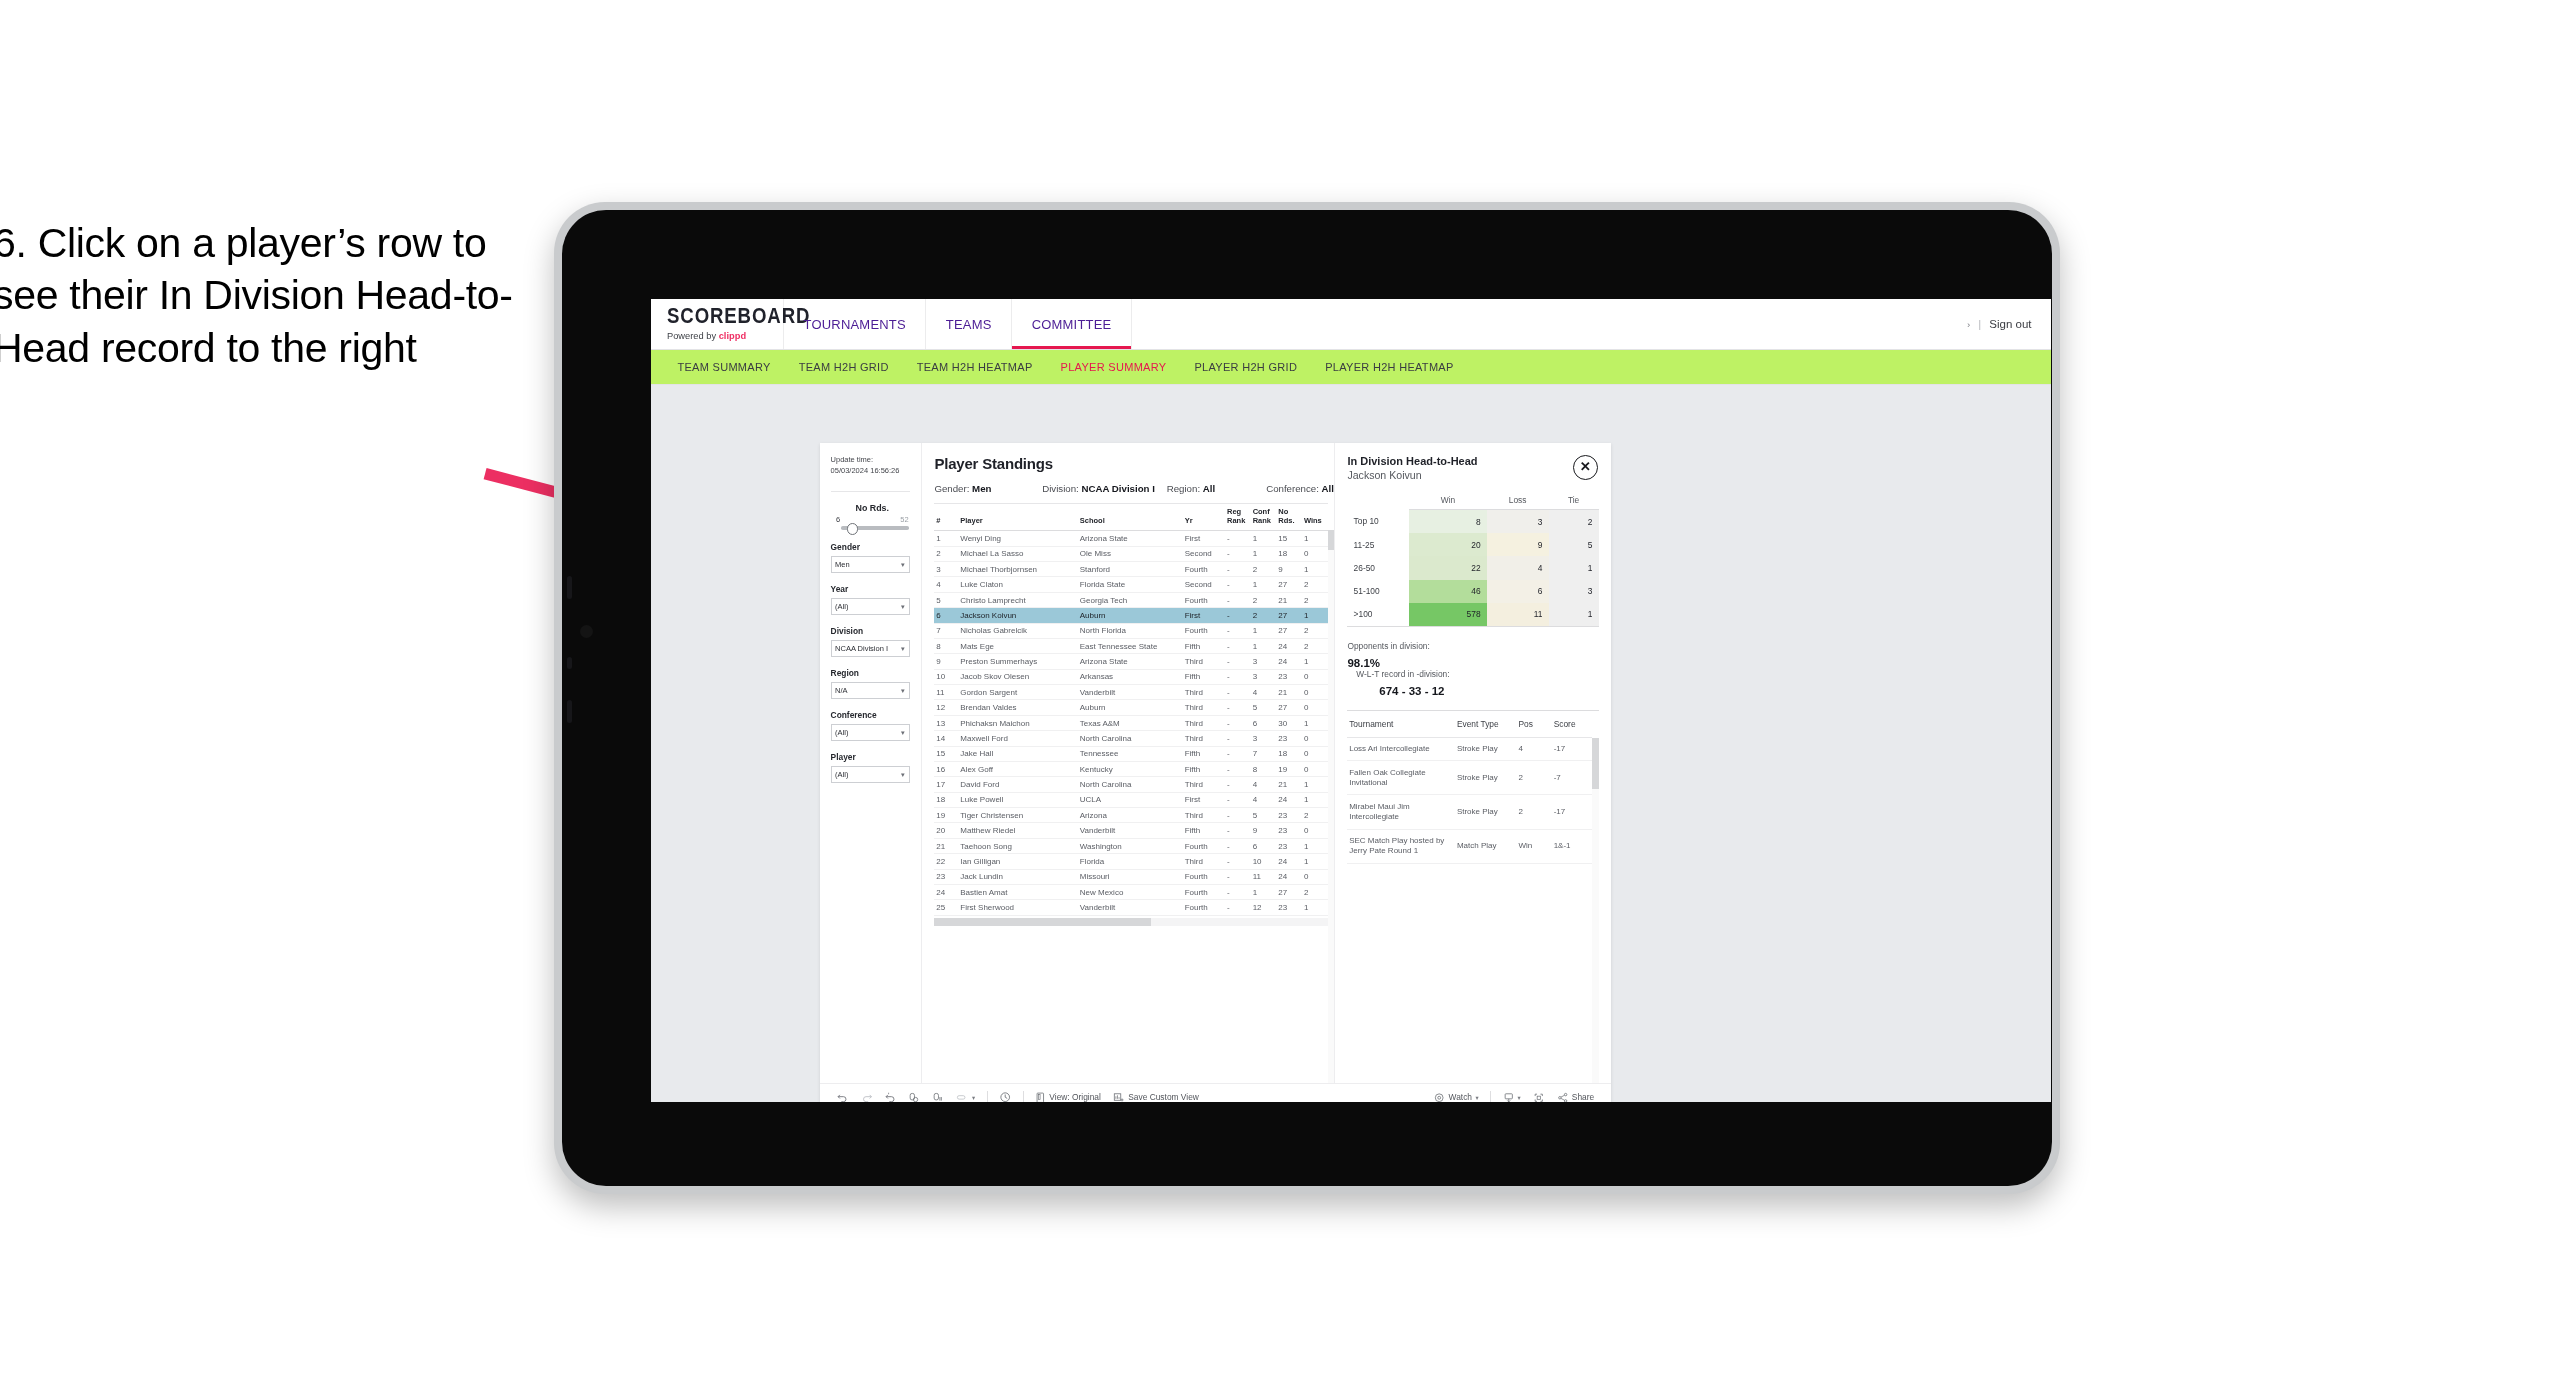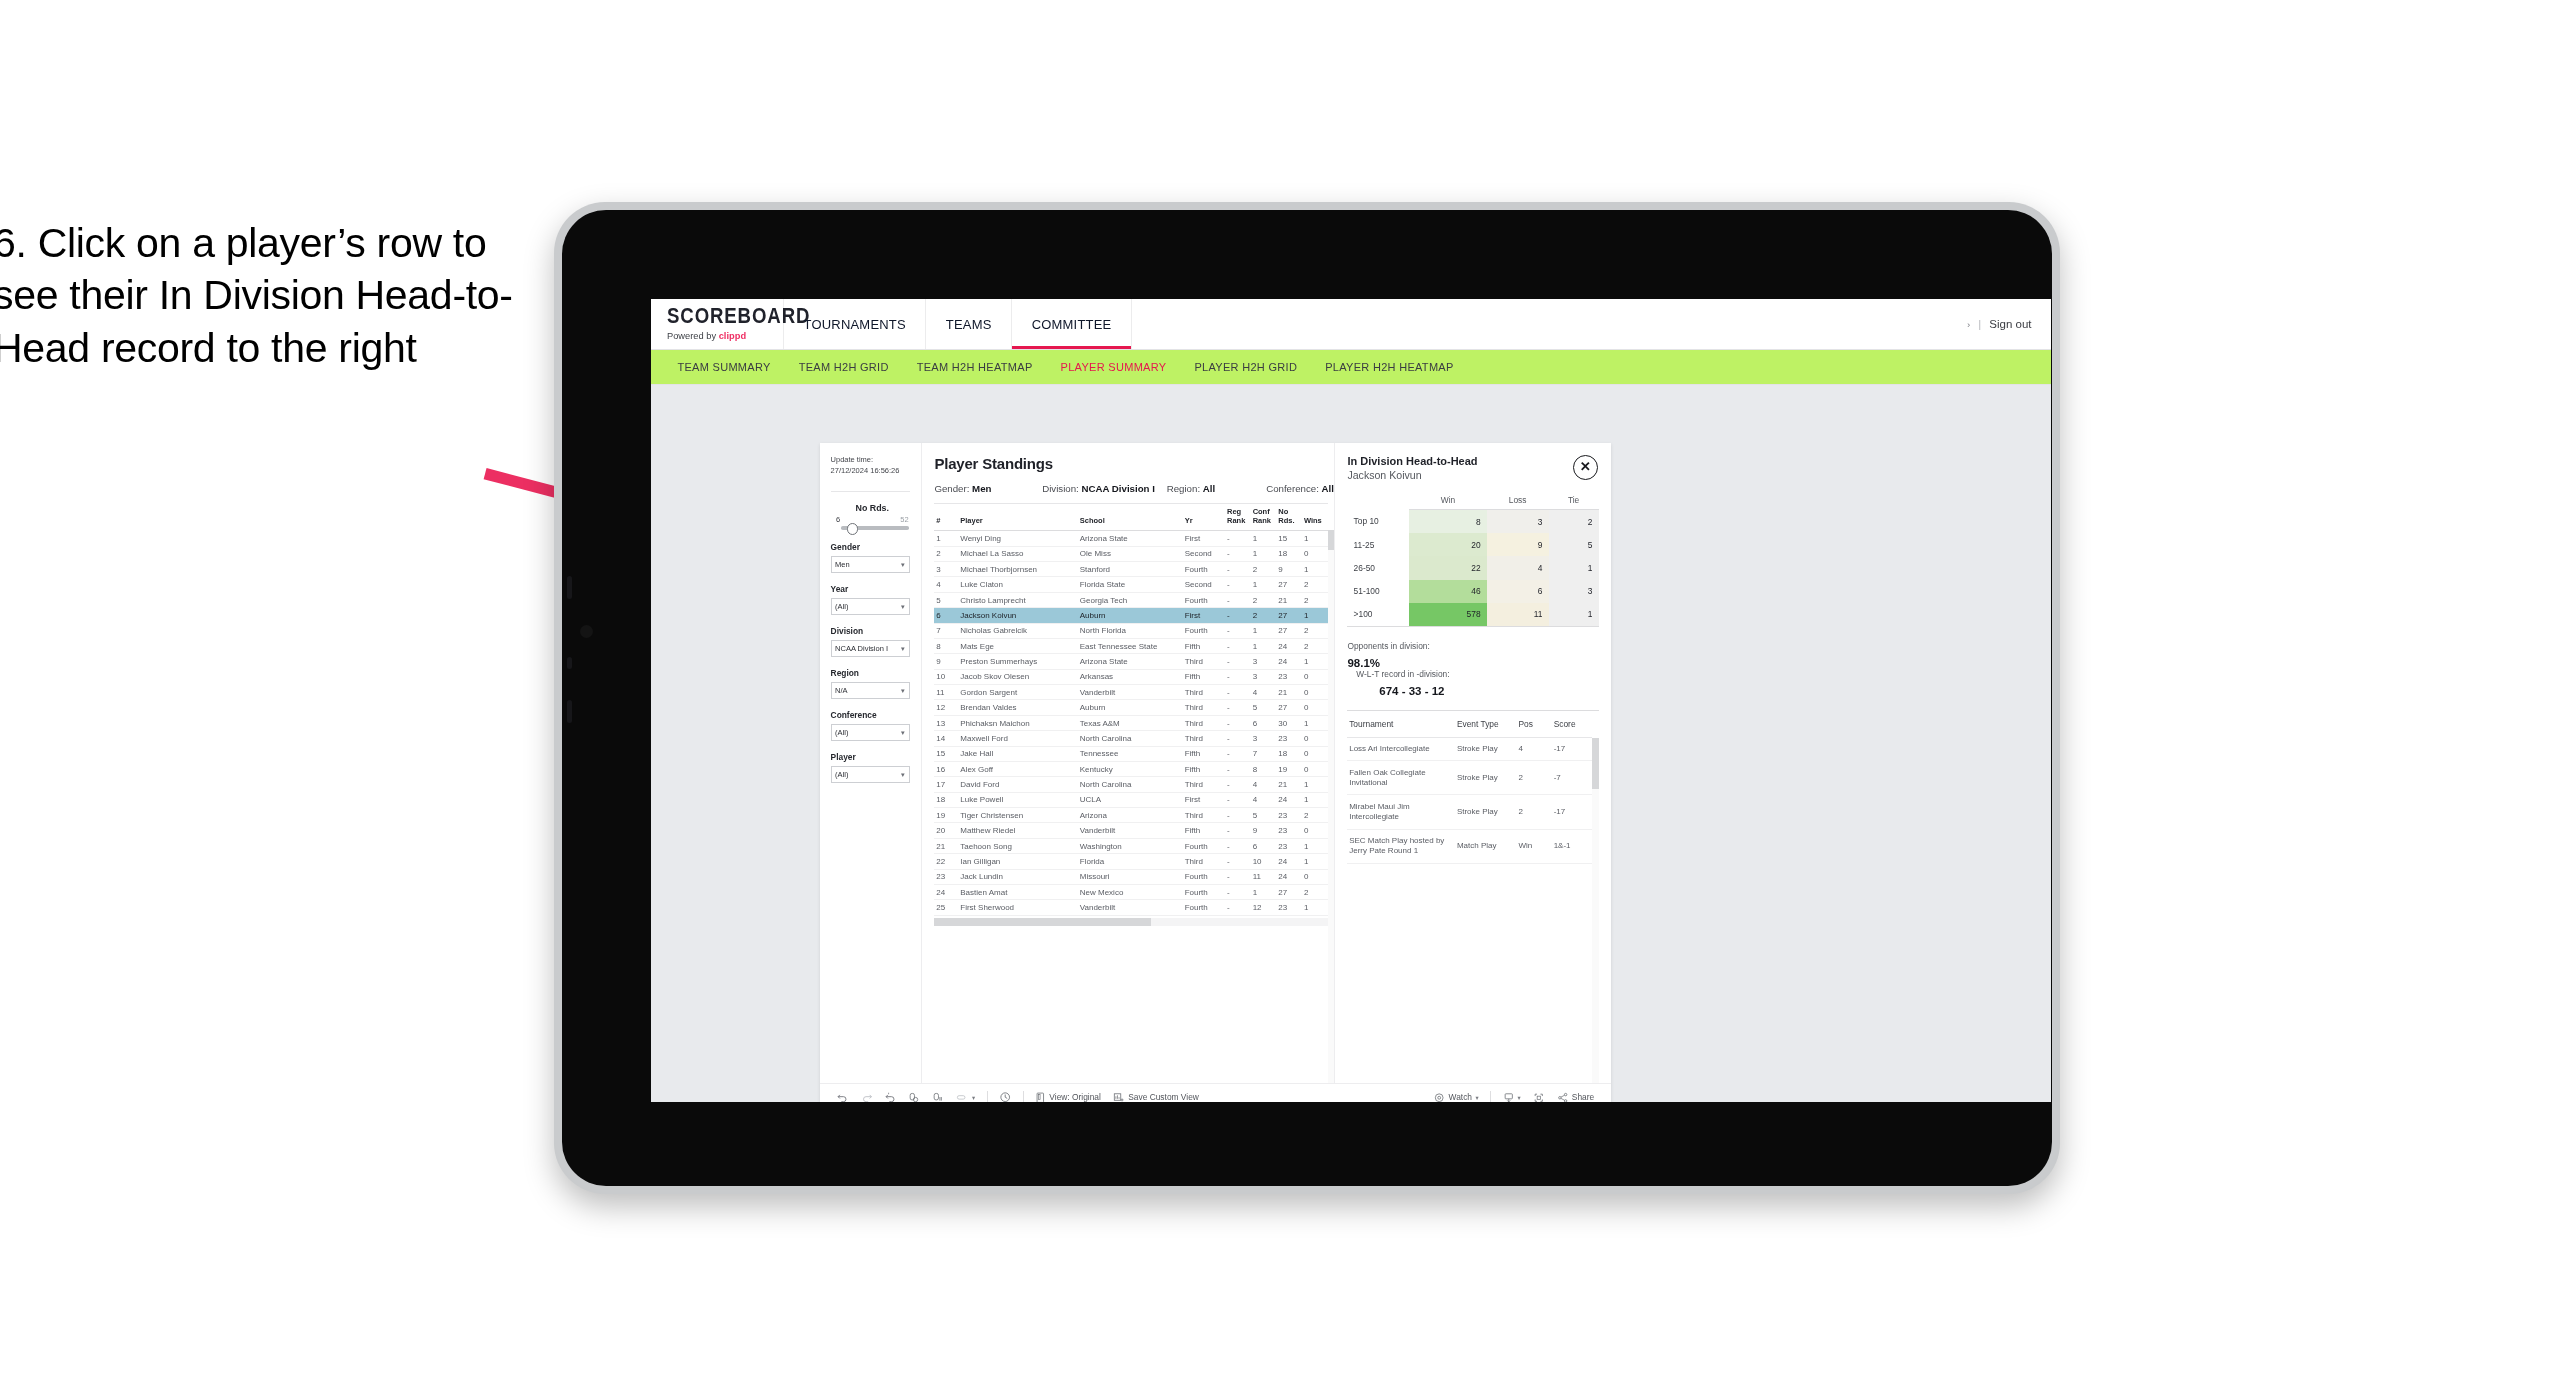--- a/index.html
+++ b/index.html
@@ -25,21 +25,21 @@
   
   #appbar{height:50px;background:#fff;display:flex;align-items:stretch;
           border-bottom:0.9px solid #e3e3e6;position:relative;}
   #logo{width:133px;display:flex;flex-direction:column;justify-content:center;
         padding-left:16px;border-right:0.9px solid #ececed;box-sizing:border-box;}
   #logo .sb{font-family:"Liberation Sans",sans-serif;font-weight:bold;font-size:18.6px;
         letter-spacing:0.9px;color:#20222b;line-height:1;transform:scaleY(1.18);
         transform-origin:left center;}
   #logo .pw{font-size:9.3px;color:#3c3f45;margin-top:6.2px;}
   #logo .pw b{color:#ef2e63;font-weight:bold;}
-  .navitem{display:flex;align-items:center;padding:0 19.5px;font-size:13px;color:#0f172a;
+  .navitem{display:flex;align-items:center;padding:0 19.5px;font-size:13px;color:#4c1d95;
         border-right:0.9px solid #ececed;cursor:pointer;position:relative;letter-spacing:0.2px;}
   .navitem.active::after{content:"";position:absolute;left:0;right:0;bottom:0;height:2.7px;background:#e5174f;}
   #appbar-right{margin-left:auto;display:flex;align-items:center;padding-right:19.5px;
         font-size:11.5px;color:#3a3c42;gap:8px;}
   #appbar-right .sep{color:#b9bbbf;}
   #appbar-right .chev{font-size:9.7px;color:#7a7c82;}
 
   #subbar{height:34px;background:#bef264;display:flex;align-items:center;
           gap:0;border-bottom:0.9px solid #e3e3e6;padding-left:12.4px;}
   .subtab{font-size:11px;color:#3a3c42;padding:0 14px;cursor:pointer;letter-spacing:0.3px;}
@@ -179,21 +179,21 @@
     <div class="subtab">PLAYER H2H HEATMAP</div>
   </div>
 
   <div id="canvas">
     <div id="card">
       <div id="card-body">
 
         <div id="filters">
           <div class="upd">
             <div>Update time:</div>
-            <div>27/12/2024 16:56:26</div>
+            <div>05/03/2024 16:56:26</div>
           </div>
           <div class="fdiv"></div>
 
           <div class="slider-wrap">
             <div class="sl-title">No Rds.</div>
             <div class="sl-row">
               <span>6</span>
               <span class="mx">52</span>
             </div>
             <div class="sl-track">

